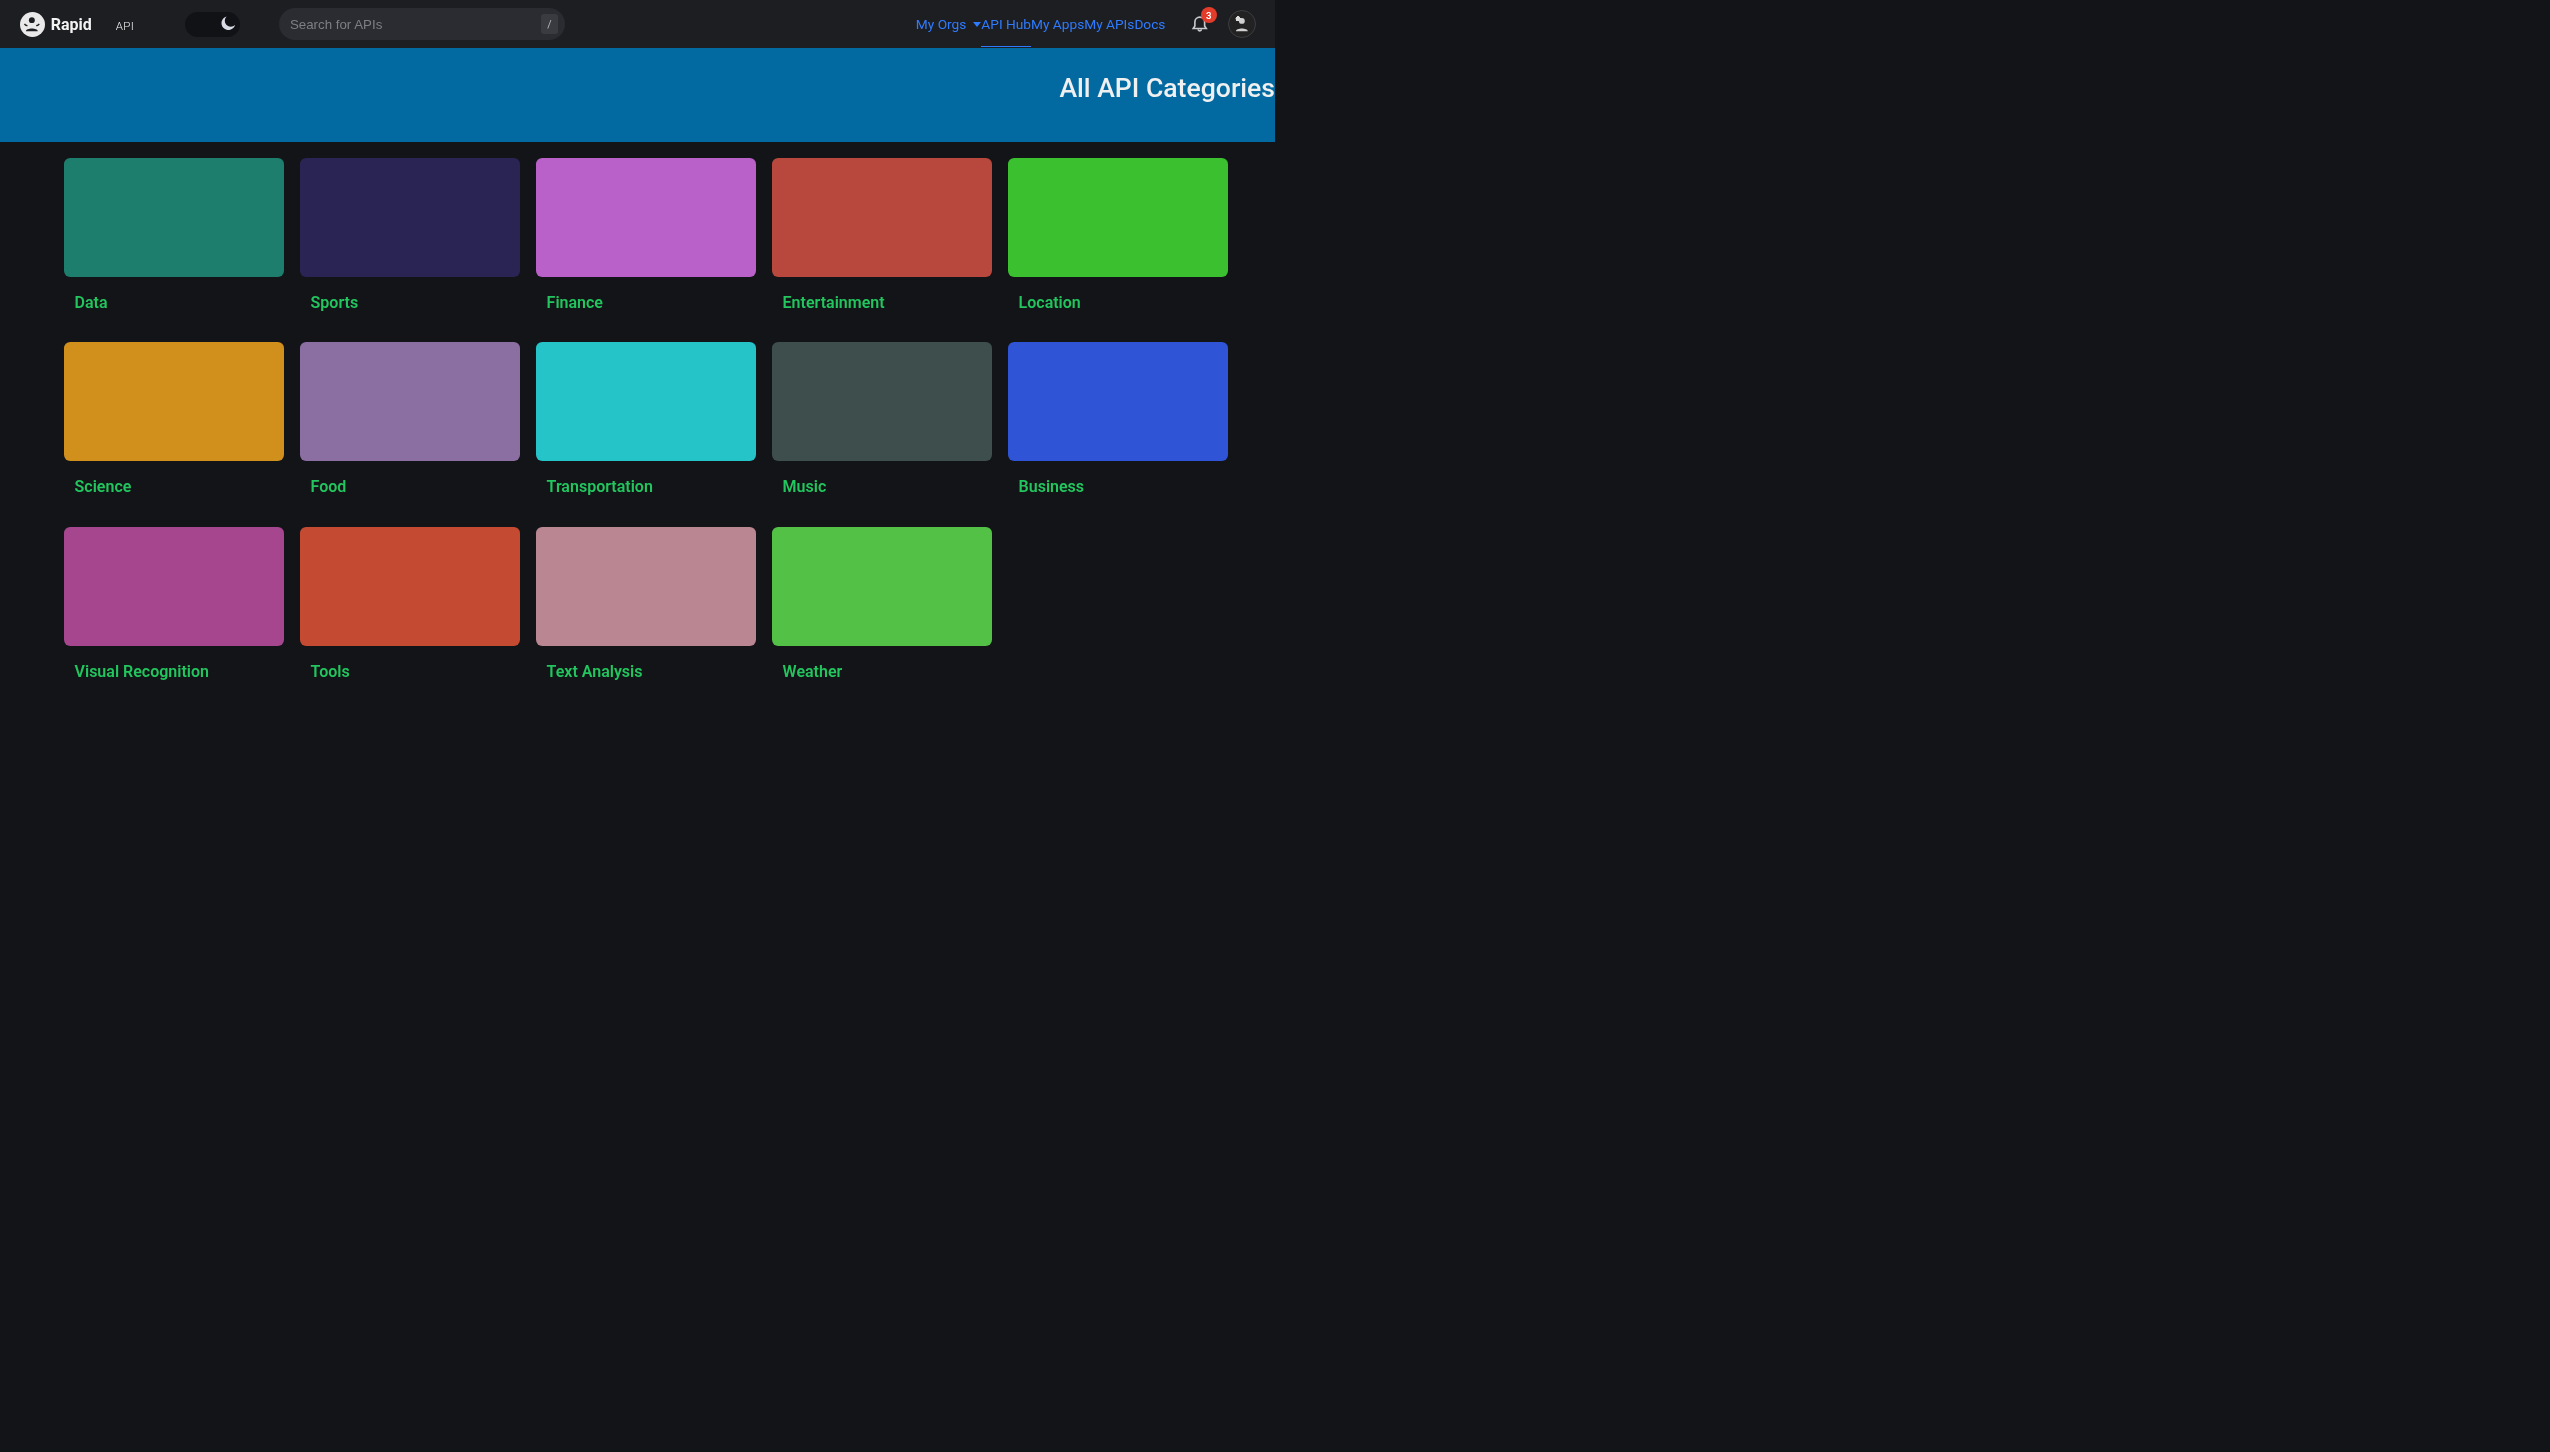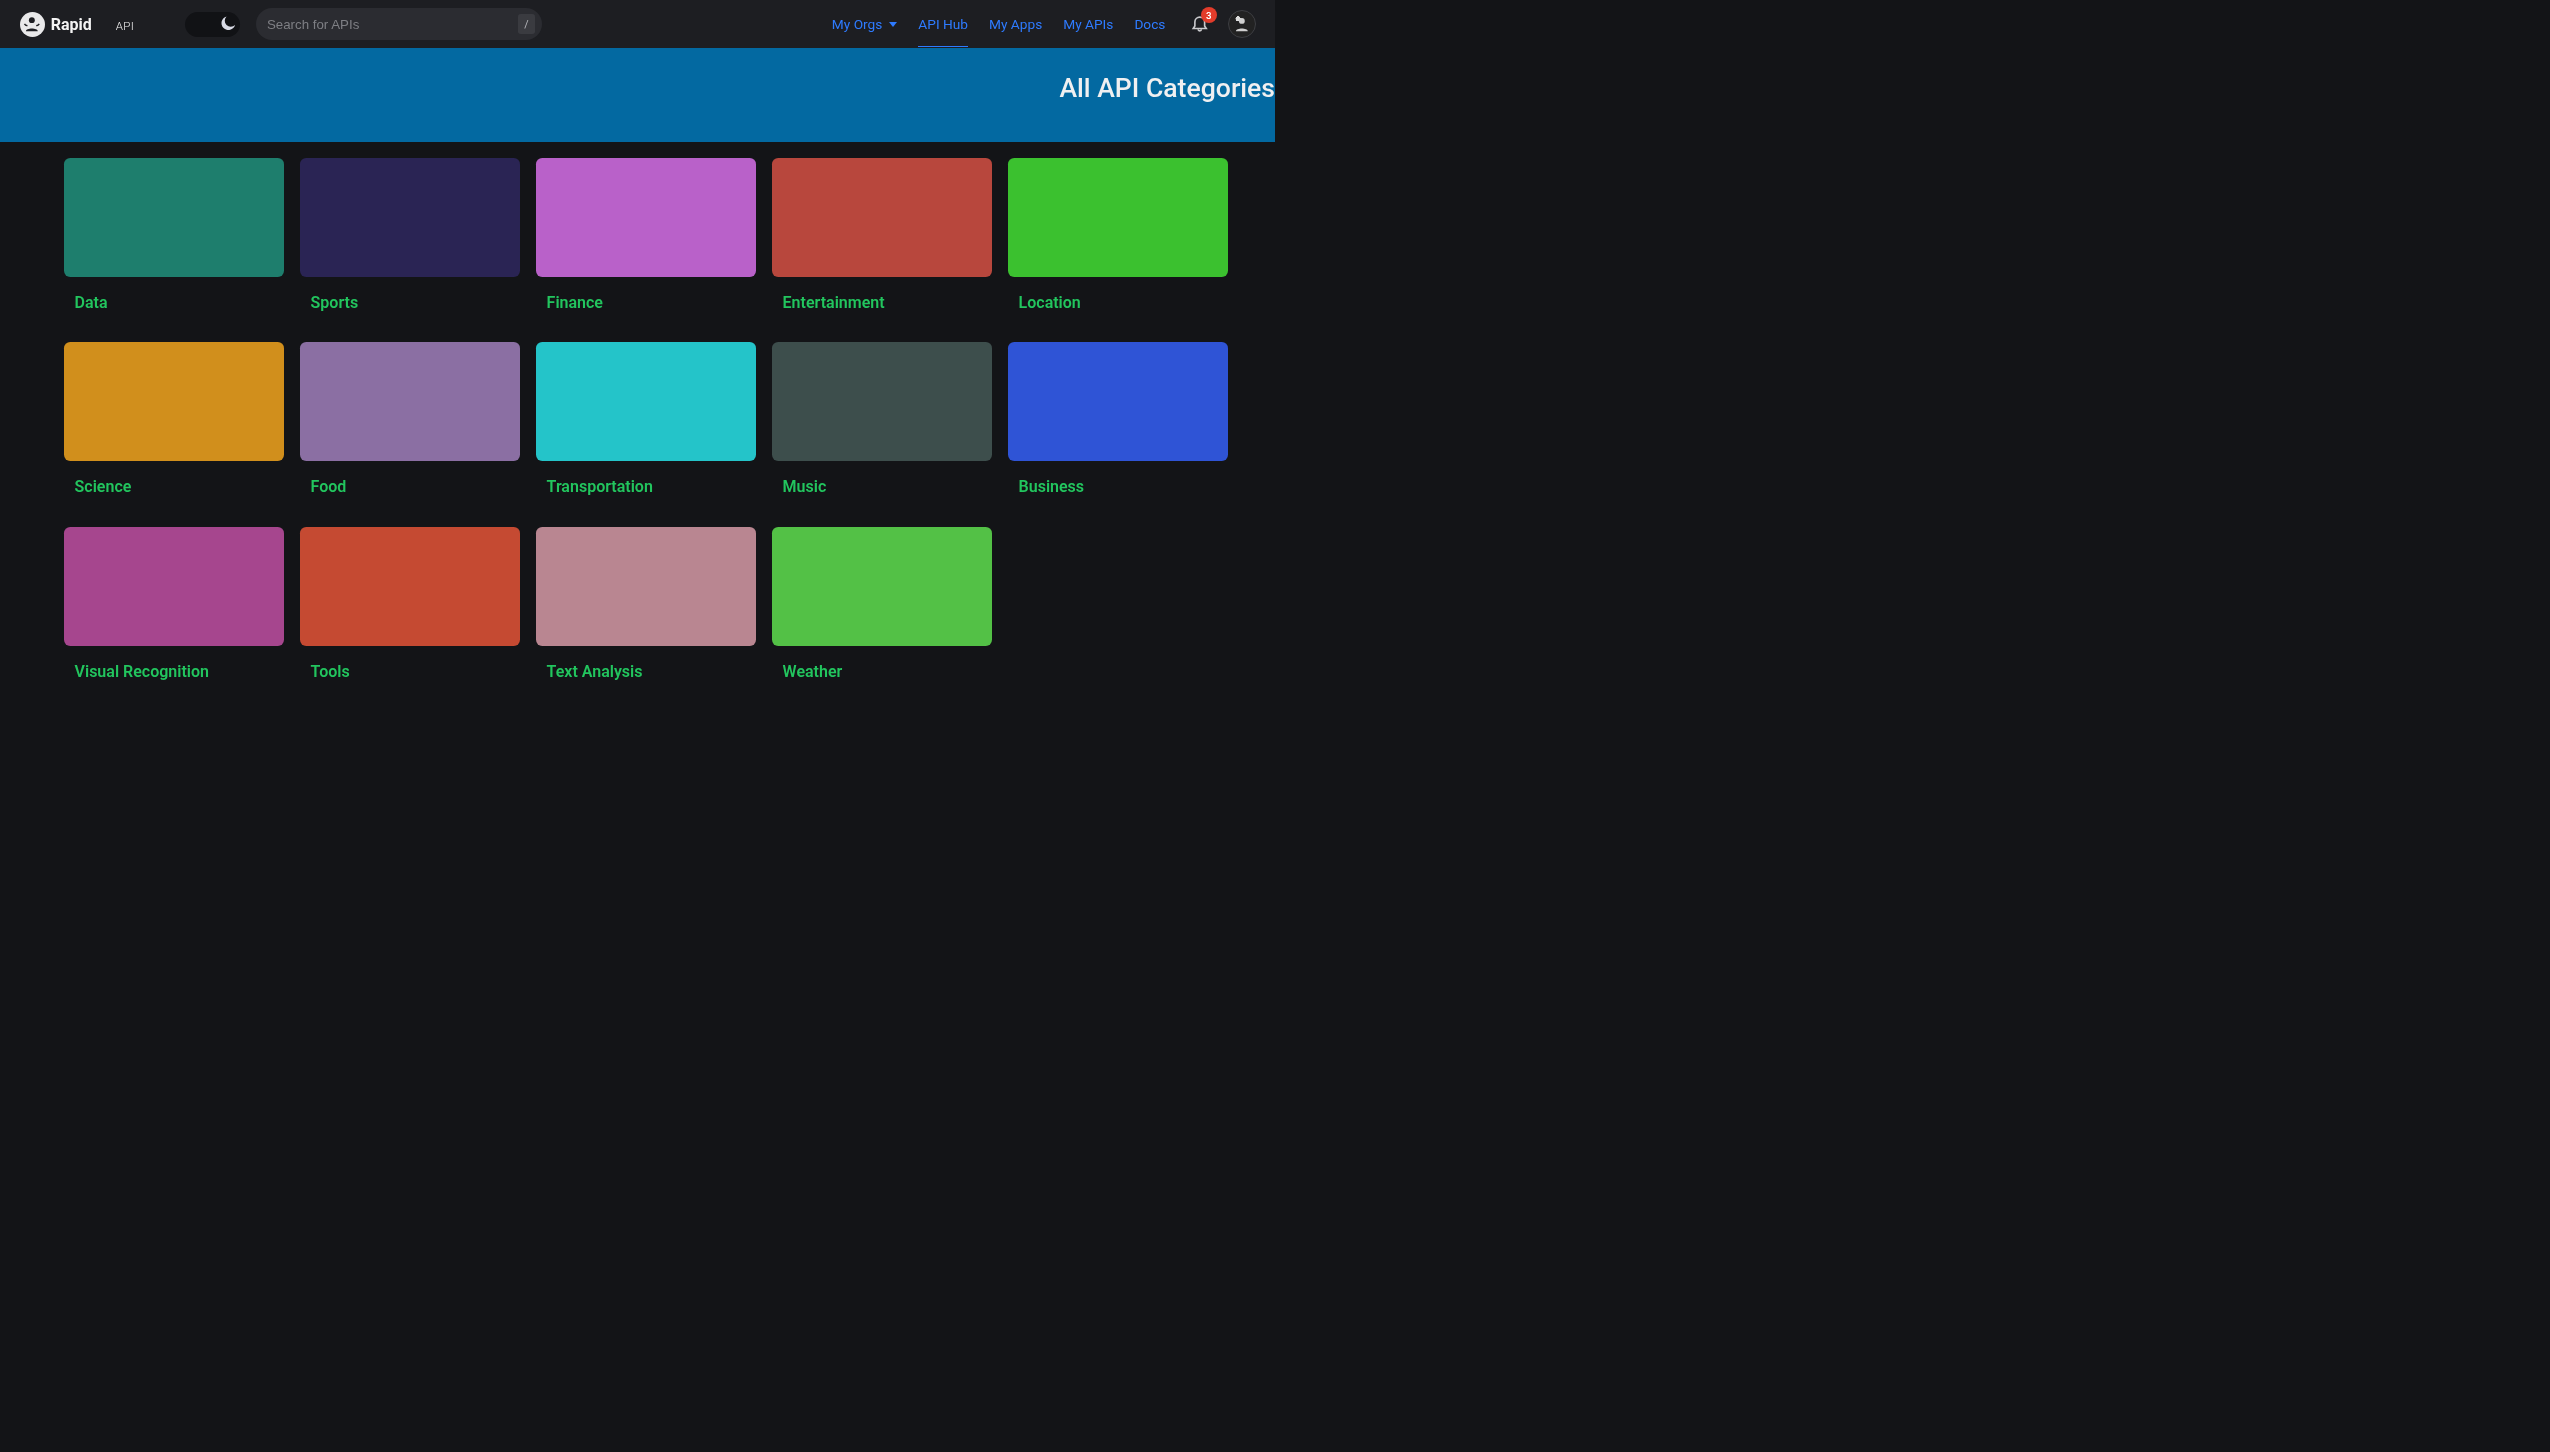--- a/index.html
+++ b/index.html
@@ -44,41 +44,42 @@
     position: relative;
     cursor: pointer;
   }
   .theme-toggle .knob {
     position:absolute; right:2.7px; top:2.7px;
     width:19.5px; height:19.5px;
   }
   .theme-toggle .knob svg { width:19.5px; height:19.5px; }
 
   .searchbox {
+    margin-left: 23px;
     width: 286px; height: 32px;
     background: #2b2c31;
     border-radius: 16px;
     display:flex; align-items:center; padding:0 7px 0 10.6px;
     color:#7e7f84;
   }
   .searchbox input {
     flex:1; background:transparent; border:0; outline:none;
     color:#e9e9ea; font-size:13.3px;
   }
   .searchbox input::placeholder { color:#7e7f84; }
   .key-hint {
     width:17.7px; height:19.5px; border-radius:2.7px;
     background:#3a3b40; color:#b7b8bc;
     display:flex;align-items:center;justify-content:center;
     font-size:10.6px;
   }
 
   .nav-spacer { flex:1; }
 
-  .nav-links { display:flex; align-items:flex-start; gap:21px; }
+  .nav-links { display:flex; align-items:flex-start; }
   .nav-link {
     color:#2e7bff; font-size:13.7px; cursor:pointer;
     padding: 15px 0 13.3px;
     border-bottom: 1.8px solid transparent;
   }
   .nav-link.with-caret { display:flex; align-items:center; gap:7px; }
   .nav-link.active { border-bottom: 1.8px solid #2e7bff; padding-bottom:13.3px; }
   .caret-down {
     width:0;height:0;border-left:4.4px solid transparent;border-right:4.4px solid transparent;
     border-top:5.3px solid #2e7bff;

